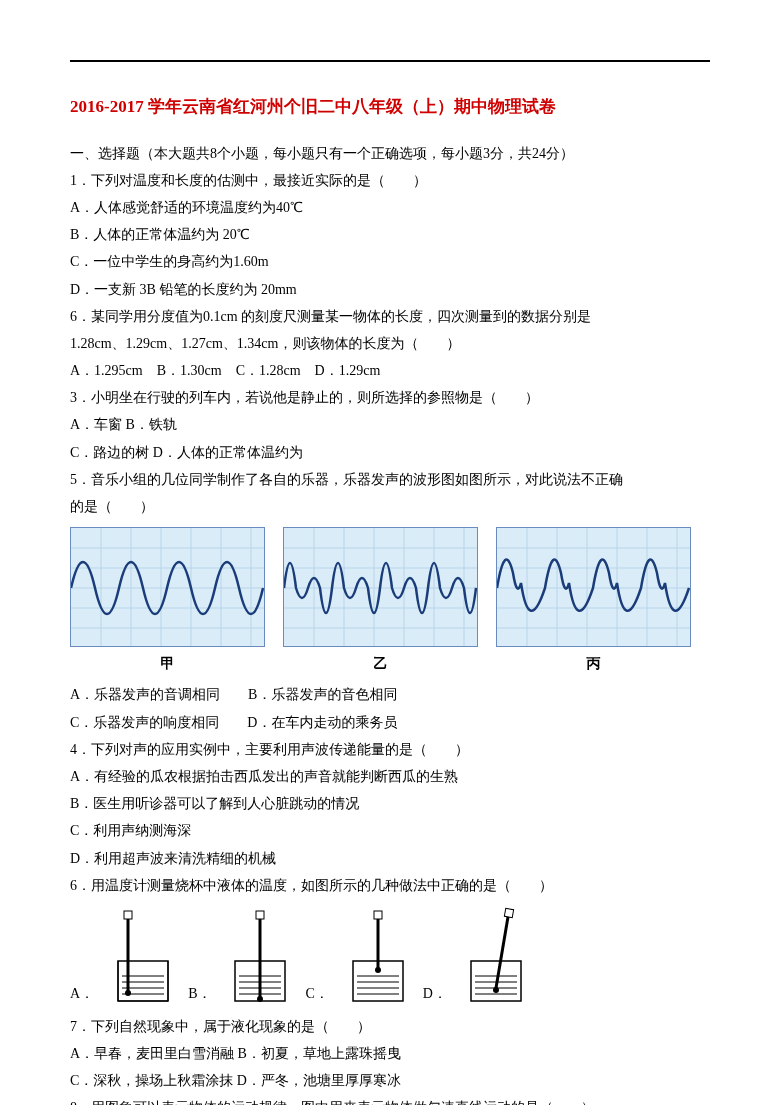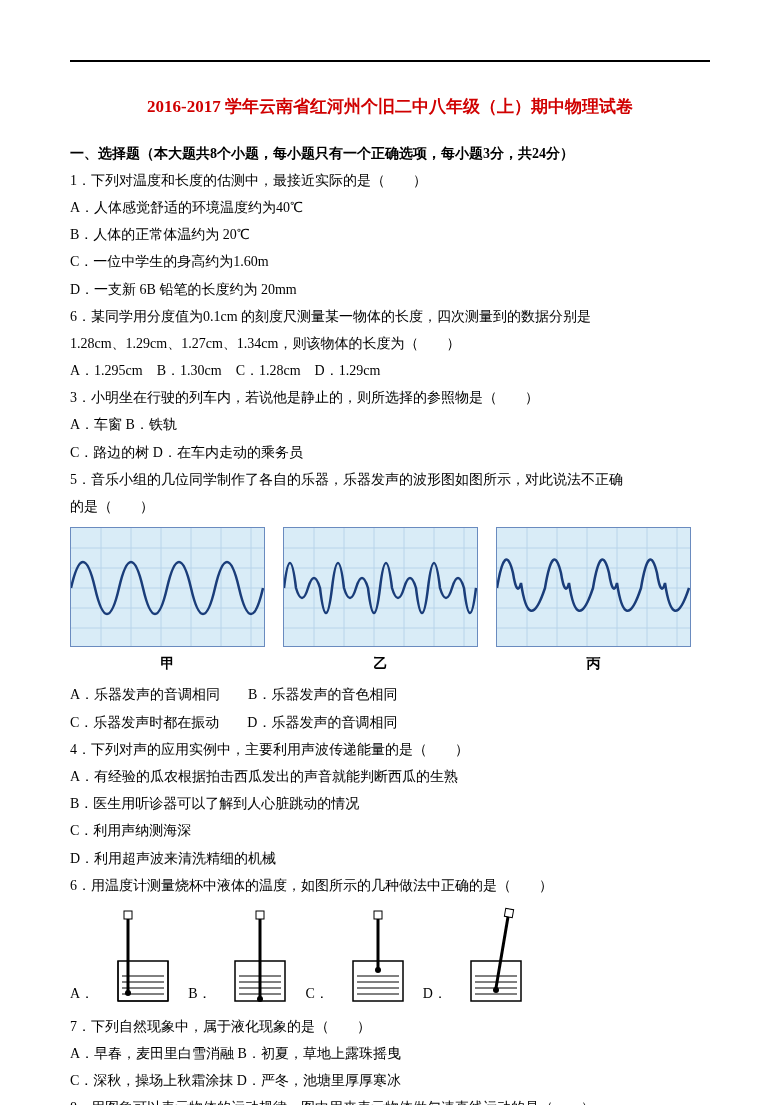--- a/index.html
+++ b/index.html
@@ -14,25 +14,24 @@
     line-height: 1.8;
   }
   .top-line {
     border-top: 2px solid #000;
     margin-bottom: 30px;
   }
   .title {
     color: #d00000;
     font-size: 17px;
     font-weight: bold;
-    text-align: center;
     margin-bottom: 18px;
   }
   .section-head {
-    font-weight: bold;
+    font-weight: normal;
   }
   .line { margin-bottom: 2px; }
   .wave-row {
     display: flex;
     gap: 18px;
     margin: 8px 0 4px 0;
   }
   .wave-box {
     width: 195px;
     height: 120px;
@@ -66,29 +65,29 @@
 <div class="top-line"></div>
 
 <div class="title">2016-2017 学年云南省红河州个旧二中八年级（上）期中物理试卷</div>
 
 <div class="line section-head">一、选择题（本大题共8个小题，每小题只有一个正确选项，每小题3分，共24分）</div>
 
 <div class="line">1．下列对温度和长度的估测中，最接近实际的是（　　）</div>
 <div class="line">A．人体感觉舒适的环境温度约为40℃</div>
 <div class="line">B．人体的正常体温约为 20℃</div>
 <div class="line">C．一位中学生的身高约为1.60m</div>
-<div class="line">D．一支新 6B 铅笔的长度约为 20mm</div>
+<div class="line">D．一支新 3B 铅笔的长度约为 20mm</div>
 
 <div class="line">6．某同学用分度值为0.1cm 的刻度尺测量某一物体的长度，四次测量到的数据分别是</div>
 <div class="line">1.28cm、1.29cm、1.27cm、1.34cm，则该物体的长度为（　　）</div>
 <div class="line">A．1.295cm　B．1.30cm　C．1.28cm　D．1.29cm</div>
 
 <div class="line">3．小明坐在行驶的列车内，若说他是静止的，则所选择的参照物是（　　）</div>
 <div class="line">A．车窗  B．铁轨</div>
-<div class="line">C．路边的树  D．在车内走动的乘务员</div>
+<div class="line">C．路边的树  D．人体的正常体温约为</div>
 
 <div class="line">5．音乐小组的几位同学制作了各自的乐器，乐器发声的波形图如图所示，对此说法不正确</div>
 <div class="line">的是（　　）</div>
 
 <div class="wave-row">
   <div class="wave-box">
     <svg width="195" height="120" viewBox="0 0 195 120">
       <g stroke="#b8d4ea" stroke-width="1">
         <line x1="0" y1="20" x2="195" y2="20"></line>
           <line x1="0" y1="40" x2="195" y2="40"></line>
@@ -142,21 +141,21 @@
     </svg>
   </div>
 </div>
 <div class="wave-labels">
   <div class="wave-label">甲</div>
   <div class="wave-label">乙</div>
   <div class="wave-label">丙</div>
 </div>
 
 <div class="line">A．乐器发声的音调相同　　B．乐器发声的音色相同</div>
-<div class="line">C．乐器发声时都在振动　　D．乐器发声的音调相同</div>
+<div class="line">C．乐器发声的响度相同　　D．在车内走动的乘务员</div>
 
 <div class="line">4．下列对声的应用实例中，主要利用声波传递能量的是（　　）</div>
 <div class="line">A．有经验的瓜农根据拍击西瓜发出的声音就能判断西瓜的生熟</div>
 <div class="line">B．医生用听诊器可以了解到人心脏跳动的情况</div>
 <div class="line">C．利用声纳测海深</div>
 <div class="line">D．利用超声波来清洗精细的机械</div>
 
 <div class="line">6．用温度计测量烧杯中液体的温度，如图所示的几种做法中正确的是（　　）</div>
 
 <div class="beaker-row">

